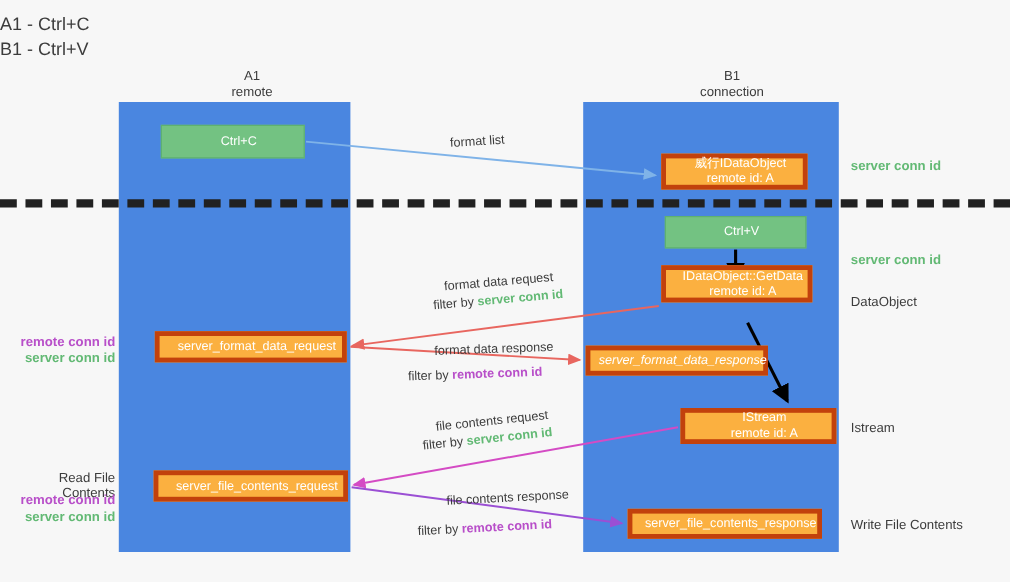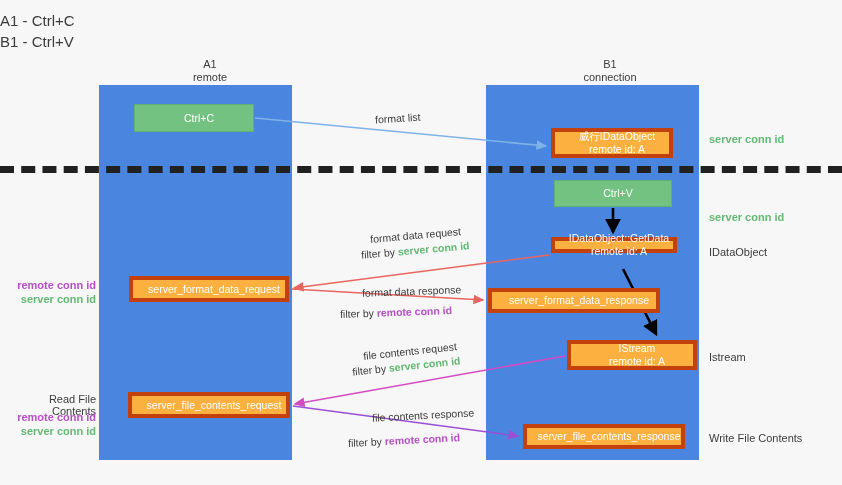--- a/index.html
+++ b/index.html
@@ -42,23 +42,23 @@
     color:#ffffff;font-size:10.5px;line-height:13px;
     text-align:center;
     padding-left:10px;
   }
   .box.green{background:#73c282;border:1px solid #5eb170;}
   .box.orange{background:#fbb040;border:4px solid #c2410c;}
 
   #box-ctrlc{left:134px;top:104px;width:120px;height:28px;}
   #box-idataobject{left:551px;top:128px;width:122px;height:30px;}
   #box-ctrlv{left:554px;top:180px;width:118px;height:27px;}
-  #box-getdata{left:551px;top:237px;width:126px;height:16px;}
+  #box-getdata{left:551px;top:221px;width:126px;height:31px;}
   #box-fmt-req{left:129px;top:276px;width:160px;height:26px;}
-  #box-fmt-resp{left:488px;top:288px;width:172px;height:25px;}
+  #box-fmt-resp{left:488px;top:288px;width:152px;height:25px;font-style:italic;}
   #box-istream{left:567px;top:340px;width:130px;height:30px;}
   #box-file-req{left:128px;top:392px;width:162px;height:26px;}
   #box-file-resp{left:523px;top:424px;width:162px;height:25px;}
 
   
   .side{font-size:11px;line-height:14px;}
   .green-txt{color:#62b974;font-weight:bold;}
   .purple-txt{color:#b84fc9;font-weight:bold;}
   .plain{color:#3c3c3c;}
 
@@ -220,21 +220,21 @@
 
   <div class="abs cap" id="cap-fcresp1">
     <span>file contents response</span>
   </div>
   <div class="abs cap" id="cap-fcresp2">
     <span>filter by </span><span class="purple-txt">remote conn id</span>
   </div>
 
   <div class="abs side green-txt" id="r-conn1">server conn id</div>
   <div class="abs side green-txt" id="r-conn2">server conn id</div>
-  <div class="abs side plain" id="r-dataobject">IDataObject</div>
+  <div class="abs side plain" id="r-dataobject">DataObject</div>
   <div class="abs side plain" id="r-istream">Istream</div>
   <div class="abs side plain" id="r-writefile">Write File Contents</div>
 
   <div class="abs idpair" id="l-ids1">
     <div class="purple-txt">remote conn id</div>
     <div class="green-txt">server conn id</div>
   </div>
 
   <div class="abs" id="l-read">Read File Contents</div>
 

